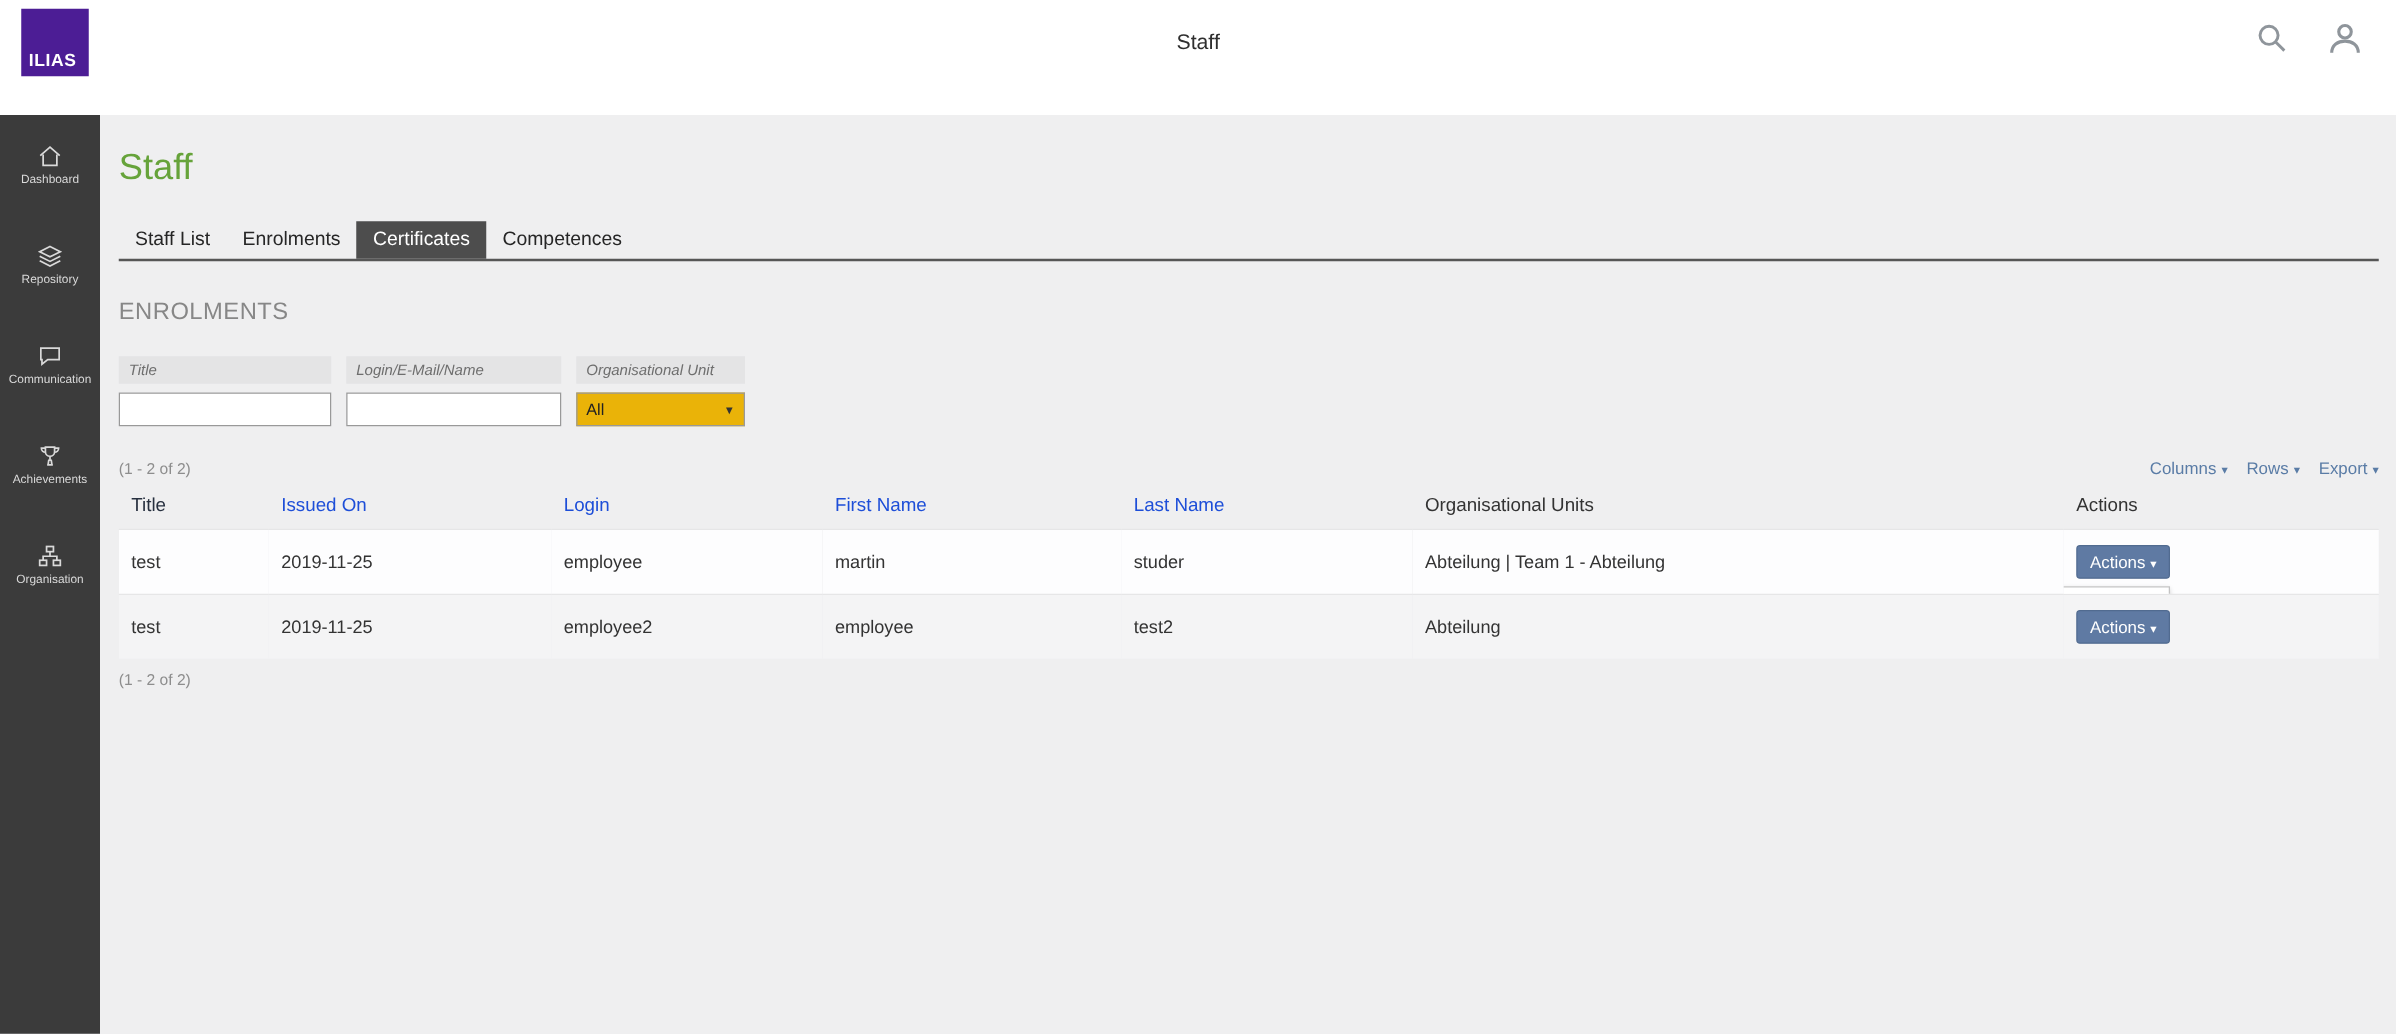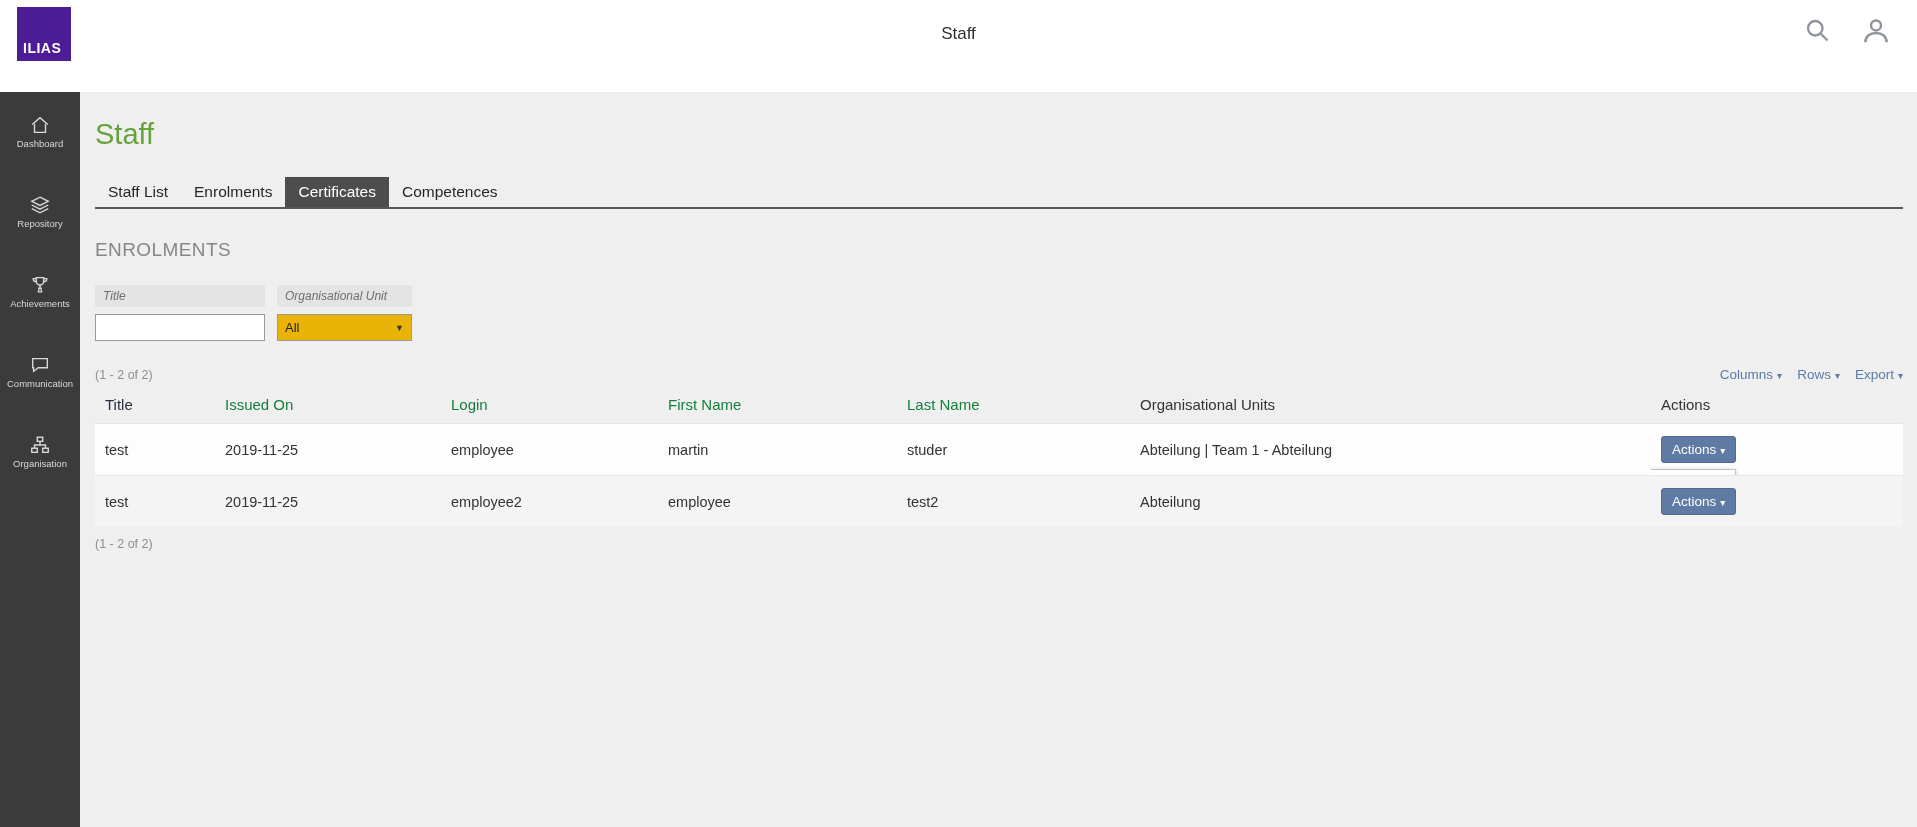--- a/index.html
+++ b/index.html
@@ -48,21 +48,21 @@
         font-size:13.5px;padding:4px 12px;cursor:pointer;font-family:inherit;}
   
   .meta-row{margin-top:26px;display:flex;justify-content:space-between;align-items:center;}
   .range{font-size:12.5px;color:#8d8d8d;}
   .view-controls{display:flex;gap:15px;}
   .vc{font-size:13.5px;color:#5a7ca6;cursor:pointer;white-space:nowrap;}
   .caret{font-size:10px;margin-left:4px;}
   
   table.listing{width:100%;border-collapse:collapse;margin-top:6px;table-layout:fixed;}
   .listing th{text-align:left;font-weight:400;font-size:15px;padding:8px 10px 10px 10px;color:#333;}
-  .listing th.sortable{color:#15803d;cursor:pointer;}
+  .listing th.sortable{color:#1d4ed8;cursor:pointer;}
   .listing th.active-sort{color:#27303f;cursor:pointer;}
   .listing td{font-size:14.5px;color:#333;padding:12px 10px;vertical-align:middle;
         border-top:1px solid #e6e6e7;overflow:hidden;white-space:nowrap;}
   tr.row-odd{background:#fdfdfe;}
   tr.row-even{background:#f4f4f5;}
   .actions-wrap{position:relative;display:inline-block;}
   .actions-btn{padding:5px 10px;white-space:nowrap;}
   .dropdown{position:absolute;top:calc(100% + 6px);right:0;min-width:160px;background:#fff;
         border:1px solid #c3c3c3;box-shadow:0 1px 4px rgba(0,0,0,.22);z-index:20;}
   .dropdown-item{font-size:14.5px;color:#2e2e2e;padding:8px 12px;white-space:nowrap;cursor:pointer;}
@@ -111,36 +111,36 @@
         <polyline points="3,16 12,20.5 21,16"></polyline>
       </svg>
     </span>
     <span class="side-label">Repository</span>
   </div>
 
 
   <div class="side-item">
     <span class="side-icon">
       <svg class="ic" width="22" height="22" viewBox="0 0 24 24" fill="none" stroke="#d9d9d9" stroke-width="1.5">
+        <path d="M4 5h16v10H10l-5 4v-4H4z"></path>
+      </svg>
+    </span>
+    <span class="side-label">Communication</span>
+  </div>
+
+  <div class="side-item">
+    <span class="side-icon">
+      <svg class="ic" width="22" height="22" viewBox="0 0 24 24" fill="none" stroke="#d9d9d9" stroke-width="1.5">
         <path d="M8 4h8v4a4 4 0 0 1-8 0z"></path>
         <path d="M8 5H4.5a3.5 3.5 0 0 0 3.5 3.5"></path>
         <path d="M16 5h3.5a3.5 3.5 0 0 1-3.5 3.5"></path>
         <path d="M12 12v3.5 M9.5 19.5h5 M10.3 19.5l.6-4h2.2l.6 4"></path>
       </svg>
     </span>
     <span class="side-label">Achievements</span>
-  </div>
-
-  <div class="side-item">
-    <span class="side-icon">
-      <svg class="ic" width="22" height="22" viewBox="0 0 24 24" fill="none" stroke="#d9d9d9" stroke-width="1.5">
-        <path d="M4 5h16v10H10l-5 4v-4H4z"></path>
-      </svg>
-    </span>
-    <span class="side-label">Communication</span>
   </div>
 
   <div class="side-item">
     <span class="side-icon">
       <svg class="ic" width="22" height="22" viewBox="0 0 24 24" fill="none" stroke="#d9d9d9" stroke-width="1.5">
         <rect x="9" y="3.5" width="6" height="4.5"></rect>
         <rect x="3" y="15.5" width="6" height="4.5"></rect>
         <rect x="15" y="15.5" width="6" height="4.5"></rect>
         <path d="M12 8v4 M6 15.5V12h12v3.5"></path>
       </svg>
@@ -160,20 +160,24 @@
     <div class="tab">Enrolments</div>
     <div class="tab active">Certificates</div>
     <div class="tab">Competences</div>
   </div>
 
   <div class="section-title">ENROLMENTS</div>
 
   <div class="filter-row">
     <div class="f-group g1">
       <div class="f-label">Title</div>
+      <input type="text" class="f-input" value="" style="">
+    </div>
+    <div class="f-group g2">
+      <div class="f-label">Login/E-Mail/Name</div>
       <input type="text" class="f-input" value="" style="">
     </div>
     <div class="f-group g3">
       <div class="f-label">Organisational Unit</div>
       <div class="f-select">
         <span>All</span>
         <span class="sel-arrow">▼</span>
       </div>
     </div>
   </div>

